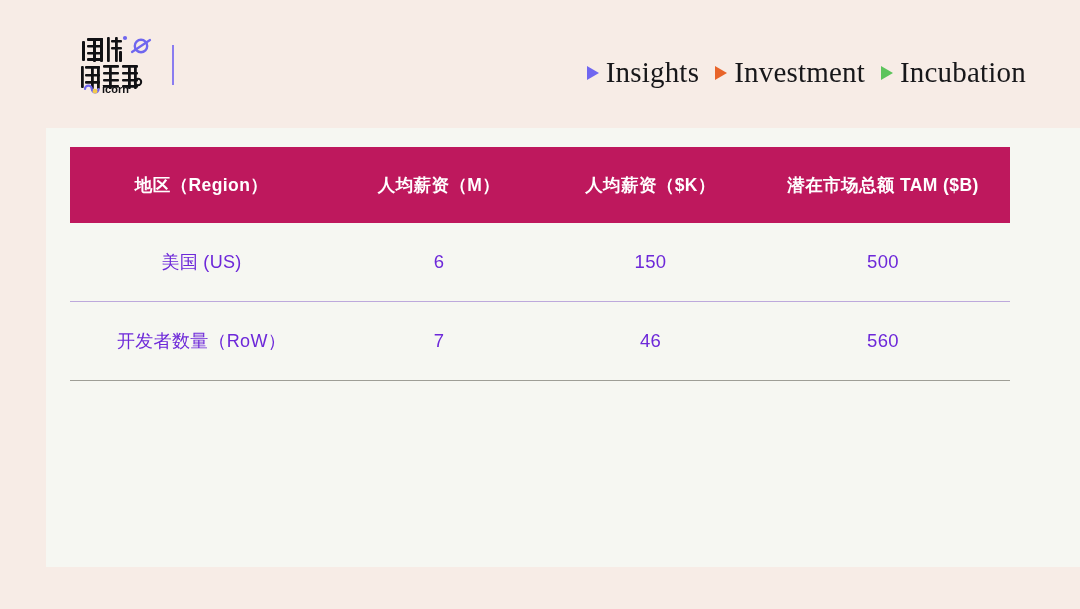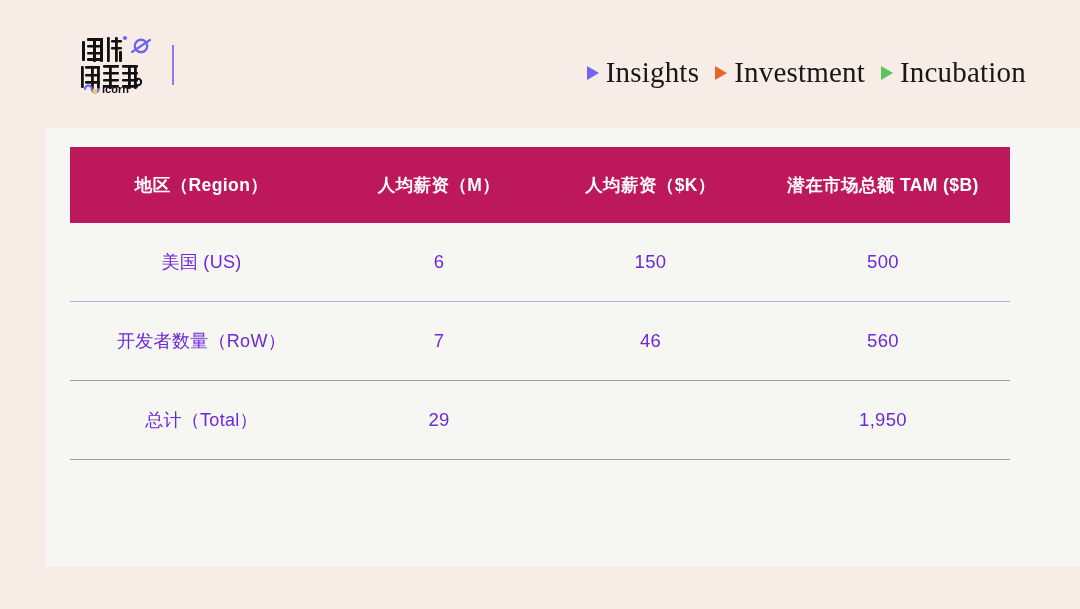--- a/index.html
+++ b/index.html
@@ -253,22 +253,16 @@
           <td class="num">6</td>
           <td class="num">150</td>
           <td class="num">500</td>
         </tr>
         <tr class="rule-grey">
           <td>开发者数量（RoW）</td>
           <td class="num">7</td>
           <td class="num">46</td>
           <td class="num">560</td>
         </tr>
-        <tr class="rule-grey">
-          <td>总计（Total）</td>
-          <td class="num">29</td>
-          <td class="num"></td>
-          <td class="num">1,950</td>
-        </tr>
       </tbody>
     </table>
   </div>
 </div>
 
 </body></html>

